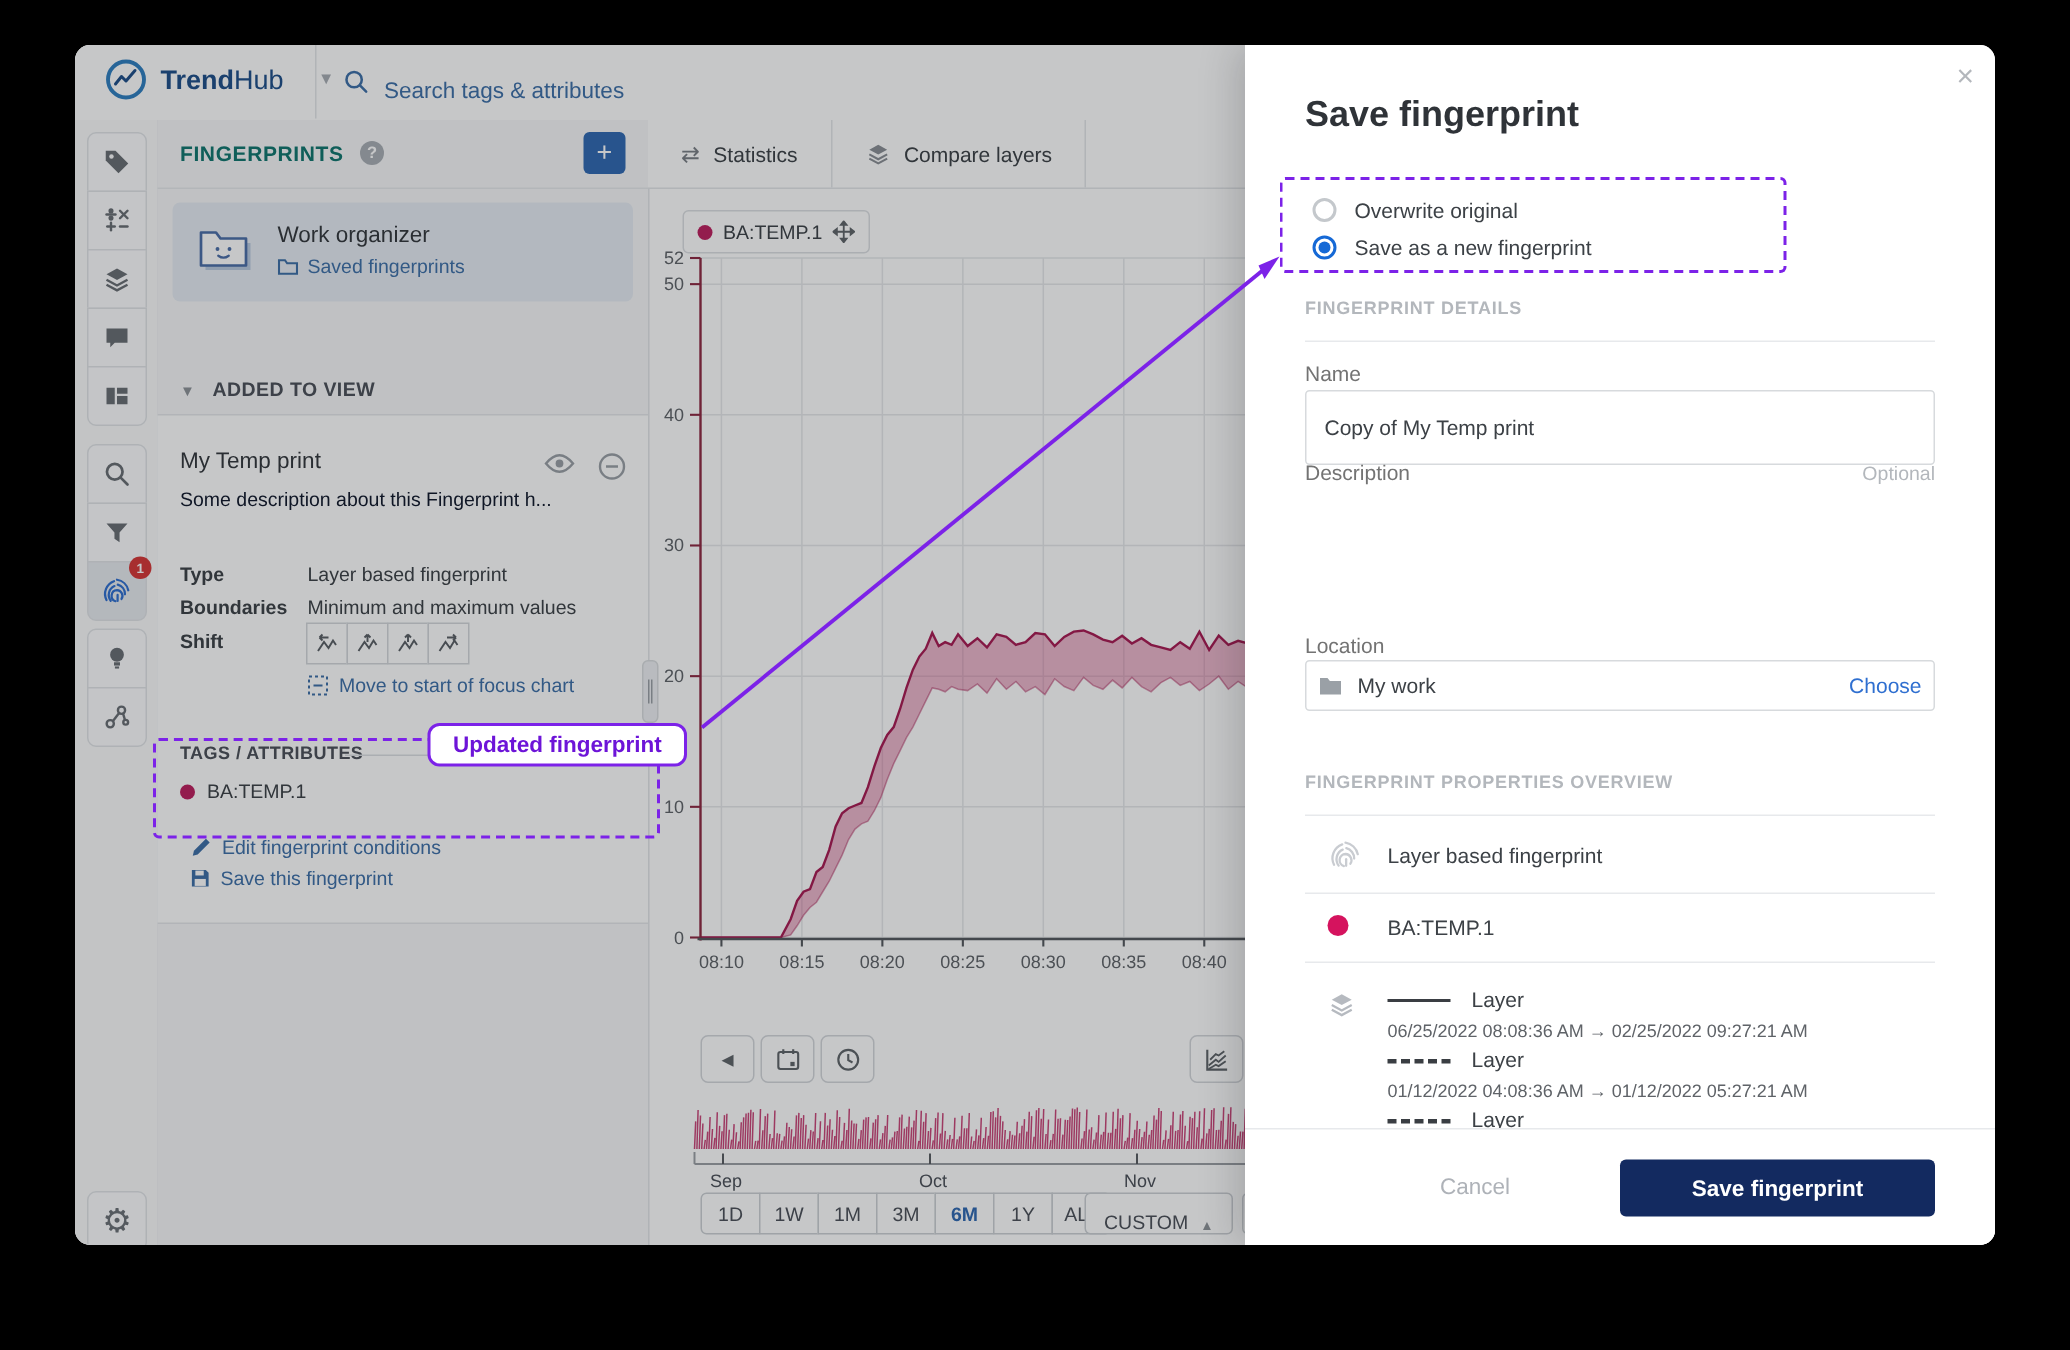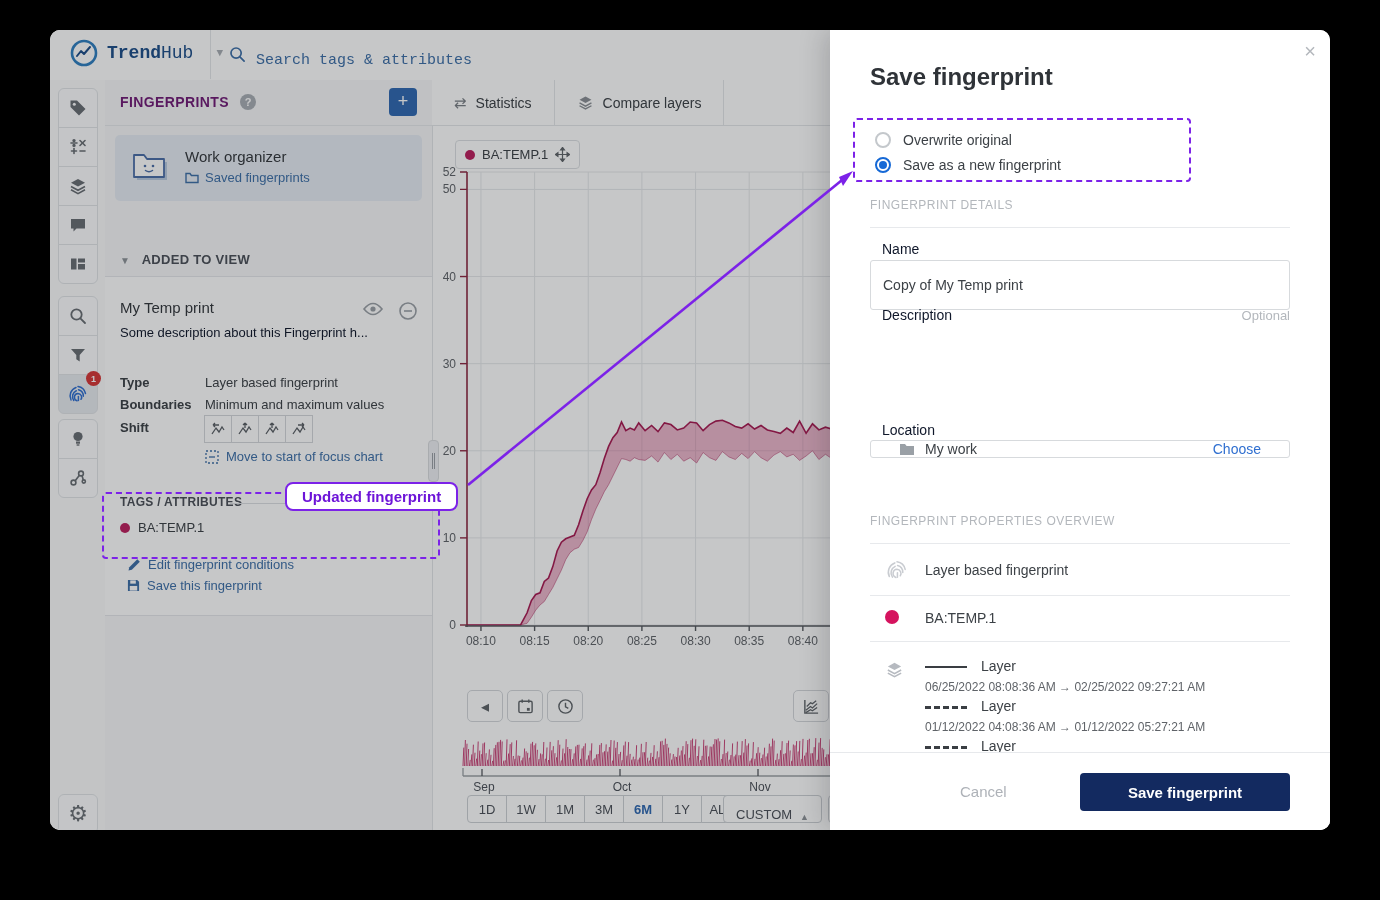--- a/index.html
+++ b/index.html
@@ -1,41 +1,41 @@
 <!DOCTYPE html>
 <html><head>
 <meta charset="utf-8">
 <style>
   html,body{margin:0;padding:0;background:#000;width:1380px;height:900px;overflow:hidden;
     font-family:"Liberation Sans",sans-serif;-webkit-font-smoothing:antialiased;}
   .app{position:absolute;left:50px;top:30px;width:1280px;height:800px;background:#fff;
     border-radius:10px;overflow:hidden;box-shadow:0 10px 60px rgba(0,0,0,.6);}
   .abs{position:absolute;}
   
-  .topbar{position:absolute;left:0;top:0;width:636px;height:50px;background:#fff;border-bottom:2px solid #b91c1c;font-family:Liberation Mono, monospace;}
+  .topbar{position:absolute;left:0;top:0;width:636px;height:50px;background:#fff;border-bottom:2px solid #b91c1c;}
   .brand{position:absolute;left:20px;top:9px;display:flex;align-items:center;gap:9px;}
   .brand-name{font-size:18px;color:#1d4e89;}
   .brand-name b{font-weight:700;}
   .brand-caret{color:#a8adb3;font-size:11px;margin-left:14px;}
   .search{position:absolute;left:160px;top:0;height:49px;border-left:1px solid #e4e6e9;display:flex;align-items:center;padding-left:18px;gap:10px;width:600px;}
   .search-text{color:#3d6fa8;font-size:15px;margin-top:11px;}
   
   .rail{position:absolute;left:0;top:50px;width:55px;height:750px;background:#fbfbfc;border-right:1px solid #e3e5e8;}
   .tile{width:38px;height:38px;margin:0 auto;border:1px solid #e1e4e7;background:#fdfdfe;display:flex;align-items:center;justify-content:center;position:relative;}
   .tgroup{position:absolute;left:8px;width:38px;}
   .tgroup .tile + .tile{margin-top:-1px;}
   .tile.first{border-radius:6px 6px 0 0;} .tile.last{border-radius:0 0 6px 6px;} .tile.solo{border-radius:6px;}
   .tile.active{background:#e8ebf0;}
   .badge{position:absolute;top:-4px;right:-4px;width:15px;height:15px;border-radius:50%;background:#d63636;color:#fff;
     font-size:9px;font-weight:700;display:flex;align-items:center;justify-content:center;}
   .gear{font-size:22px;color:#6b7076;line-height:1;}
   
   .panel{position:absolute;left:55px;top:50px;width:327px;height:750px;background:#f7f8f9;border-right:1px solid #e3e5e8;}
   .panel-head{position:absolute;left:0;top:0;width:100%;height:45px;border-bottom:1px solid #e7e9ec;}
-  .panel-title{position:absolute;left:15px;top:14px;font-size:14px;font-weight:700;letter-spacing:.4px;color:#701a75;}
+  .panel-title{position:absolute;left:15px;top:14px;font-size:14px;font-weight:700;letter-spacing:.4px;color:#0f766e;}
   .help{position:absolute;left:135px;top:14px;width:16px;height:16px;border-radius:50%;background:#a9aeb4;color:#fff;
     font-size:11px;font-weight:700;text-align:center;line-height:16px;}
   .add-btn{position:absolute;right:15px;top:8px;width:28px;height:28px;border-radius:4px;background:#3069b2;color:#fff;
     font-size:18px;text-align:center;line-height:26px;}
   .wo-card{position:absolute;left:10px;top:55px;width:307px;height:66px;background:#e7ecf3;border-radius:5px;}
   .wo-title{position:absolute;left:70px;top:13px;font-size:15px;color:#33373c;}
   .wo-link{position:absolute;left:70px;top:35px;font-size:13px;color:#3d6fa8;display:flex;gap:6px;align-items:center;}
   .section-h{position:absolute;left:15px;top:172px;font-size:13px;font-weight:700;color:#4b5058;letter-spacing:.3px;}
   .chev{color:#8d9298;font-size:10px;margin-right:8px;}
   .fp-card{position:absolute;left:0;top:196px;width:100%;height:338px;background:#fff;border-top:1px solid #e5e7ea;border-bottom:1px solid #e5e7ea;}
@@ -77,28 +77,28 @@
     padding:4px 15px;font-size:15px;font-weight:700;color:#6d14d8;white-space:nowrap;}
   .arrow-svg{position:absolute;left:0;top:0;width:1280px;height:800px;z-index:70;pointer-events:none;}
   
   .modal{position:absolute;left:780px;top:0;width:500px;height:800px;background:#fff;z-index:50;box-shadow:-6px 0 24px rgba(20,20,30,.18);}
   .m-close{position:absolute;right:14px;top:10px;font-size:20px;color:#b3b7bc;}
   .m-title{position:absolute;left:40px;top:33px;font-size:24px;font-weight:700;color:#2f3338;}
   .radio-row{display:flex;align-items:center;gap:12px;font-size:14px;color:#3c4146;height:20px;margin-bottom:5px;}
   .radio{width:16px;height:16px;border-radius:50%;border:2px solid #c4c8cc;background:#fff;box-sizing:border-box;position:relative;}
   .radio.checked{border-color:#1669d6;}
   .radio.checked::after{content:"";position:absolute;left:2px;top:2px;width:8px;height:8px;border-radius:50%;background:#1669d6;}
-  .m-section{position:absolute;font-size:12px;letter-spacing:.5px;color:#b3b7bc;font-weight:400;}
+  .m-section{position:absolute;font-size:12px;letter-spacing:.5px;color:#b3b7bc;font-weight:700;}
   .m-div{position:absolute;border-top:1px solid #e7e9ec;width:420px;left:40px;}
-  .m-label{position:absolute;font-size:14px;color:#0f172a;margin-left:12px;}
+  .m-label{position:absolute;font-size:14px;color:#737373;}
   .m-input{position:absolute;left:40px;width:420px;box-sizing:border-box;border:1px solid #d7dadd;border-radius:3px;background:#fff;
     font-family:"Liberation Sans",sans-serif;font-size:14px;color:#3c4146;padding:24px 12px;}
   .optional{position:absolute;right:40px;font-size:13px;color:#b3b7bc;}
-  .loc-box{position:absolute;left:40px;top:410px;width:420px;height:18px;border:1px solid #d7dadd;border-radius:3px;
-    display:flex;align-items:center;gap:10px;padding:0 28px;box-sizing:border-box;font-size:14px;color:#3c4146;}
+  .loc-box{position:absolute;left:40px;top:410px;width:420px;height:34px;border:1px solid #d7dadd;border-radius:3px;
+    display:flex;align-items:center;gap:10px;padding:0 8px;box-sizing:border-box;font-size:14px;color:#3c4146;}
   .choose{margin-left:auto;color:#2f6fd0;font-size:14px;}
   .m-row-ic{position:absolute;left:55px;}
   .m-row-tx{position:absolute;left:95px;font-size:14px;color:#3c4146;}
   .lsample{display:inline-block;width:42px;vertical-align:middle;margin-right:14px;border-top:2px solid #3a3e43;}
   .lsample.dash{border-top:3px dashed #3a3e43;}
   .ldate{position:absolute;left:95px;font-size:12px;color:#5f6368;}
   .m-footer{position:absolute;left:0;top:722px;width:100%;height:78px;background:#fff;border-top:1px solid #e7e9ec;}
   .cancel{position:absolute;left:118px;top:22px;font-size:15px;color:#aeb2b8;padding:8px 12px;}
   .save-btn{position:absolute;left:250px;top:20px;width:210px;height:38px;background:#132a60;color:#fff;border:none;border-radius:4px;
     font-size:15px;font-weight:700;font-family:"Liberation Sans",sans-serif;}

